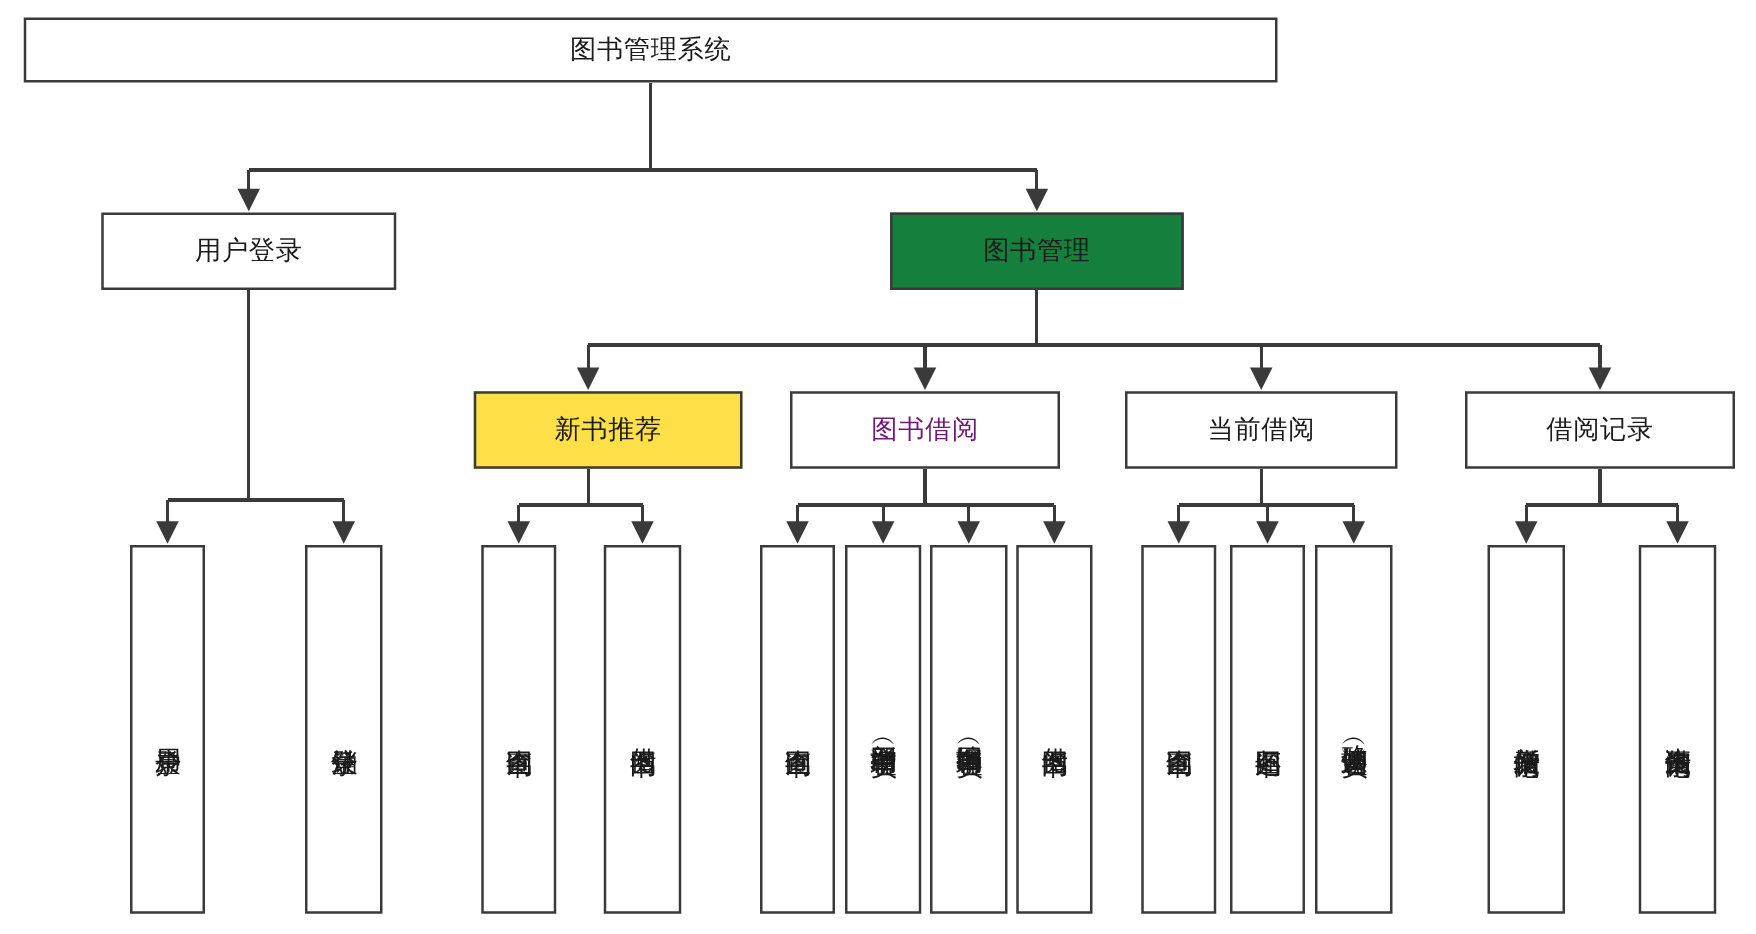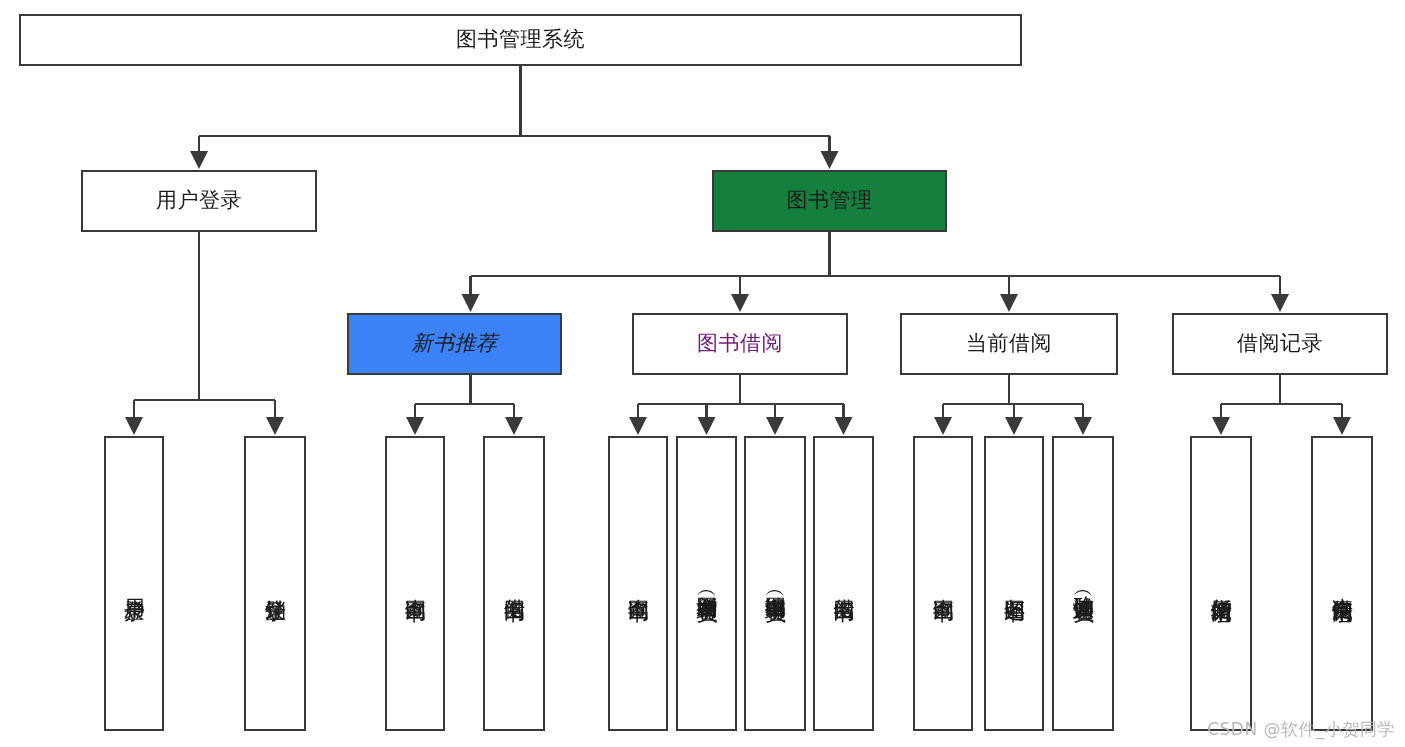--- a/index.html
+++ b/index.html
@@ -91,21 +91,21 @@
   <div id="node-layer">
       <div class="node-box horiz" style="left: 19px; top: 14px; width: 1003px; height: 52px; border-color: rgb(58, 58, 58); background: rgb(255, 255, 255); color: rgb(27, 27, 27);">
         <span class="node-label">图书管理系统</span>
       </div>
       <div class="node-box horiz" style="left: 81px; top: 170px; width: 236px; height: 62px; border-color: rgb(58, 58, 58); background: rgb(255, 255, 255); color: rgb(27, 27, 27);">
         <span class="node-label">用户登录</span>
       </div>
       <div class="node-box horiz" style="left: 712px; top: 170px; width: 235px; height: 62px; border-color: rgb(58, 58, 58); background: #15803d; color: rgb(27, 27, 27);">
         <span class="node-label">图书管理</span>
       </div>
-      <div class="node-box horiz" style="left: 347px; top: 313px; width: 215px; height: 62px; border-color: rgb(58, 58, 58); background: #3b82f6; color: rgb(27, 27, 27); font-style: italic;">
+      <div class="node-box horiz" style="left: 379px; top: 313px; width: 215px; height: 62px; border-color: rgb(58, 58, 58); background: #fde047; color: rgb(27, 27, 27);">
         <span class="node-label">新书推荐</span>
       </div>
       <div class="node-box horiz" style="left: 632px; top: 313px; width: 216px; height: 62px; border-color: rgb(58, 58, 58); background: rgb(255, 255, 255); color: #701a75;">
         <span class="node-label">图书借阅</span>
       </div>
       <div class="node-box horiz" style="left: 900px; top: 313px; width: 218px; height: 62px; border-color: rgb(58, 58, 58); background: rgb(255, 255, 255); color: rgb(27, 27, 27);">
         <span class="node-label">当前借阅</span>
       </div>
       <div class="node-box horiz" style="left: 1172px; top: 313px; width: 216px; height: 62px; border-color: rgb(58, 58, 58); background: rgb(255, 255, 255); color: rgb(27, 27, 27); align-items: center;">
         <span class="node-label">借阅记录</span>
@@ -143,14 +143,13 @@
       <div class="node-box vert" style="left: 1052px; top: 436px; width: 62px; height: 295px; border-color: rgb(58, 58, 58); background: rgb(255, 255, 255); color: rgb(27, 27, 27);">
         <span class="node-label">确认归还（管理员）</span>
       </div>
       <div class="node-box vert" style="left: 1190px; top: 436px; width: 62px; height: 295px; border-color: rgb(58, 58, 58); background: rgb(255, 255, 255); color: rgb(27, 27, 27);">
         <span class="node-label">新增借阅记录</span>
       </div>
       <div class="node-box vert" style="left: 1311px; top: 436px; width: 62px; height: 295px; border-color: rgb(58, 58, 58); background: rgb(255, 255, 255); color: rgb(27, 27, 27);">
         <span class="node-label">查询借阅记录</span>
       </div>
     </div>
-  <div id="watermark" style="color: rgb(185, 185, 185);">CSDN @软件_小贺同学</div>
 </div>
 
 </body></html>

